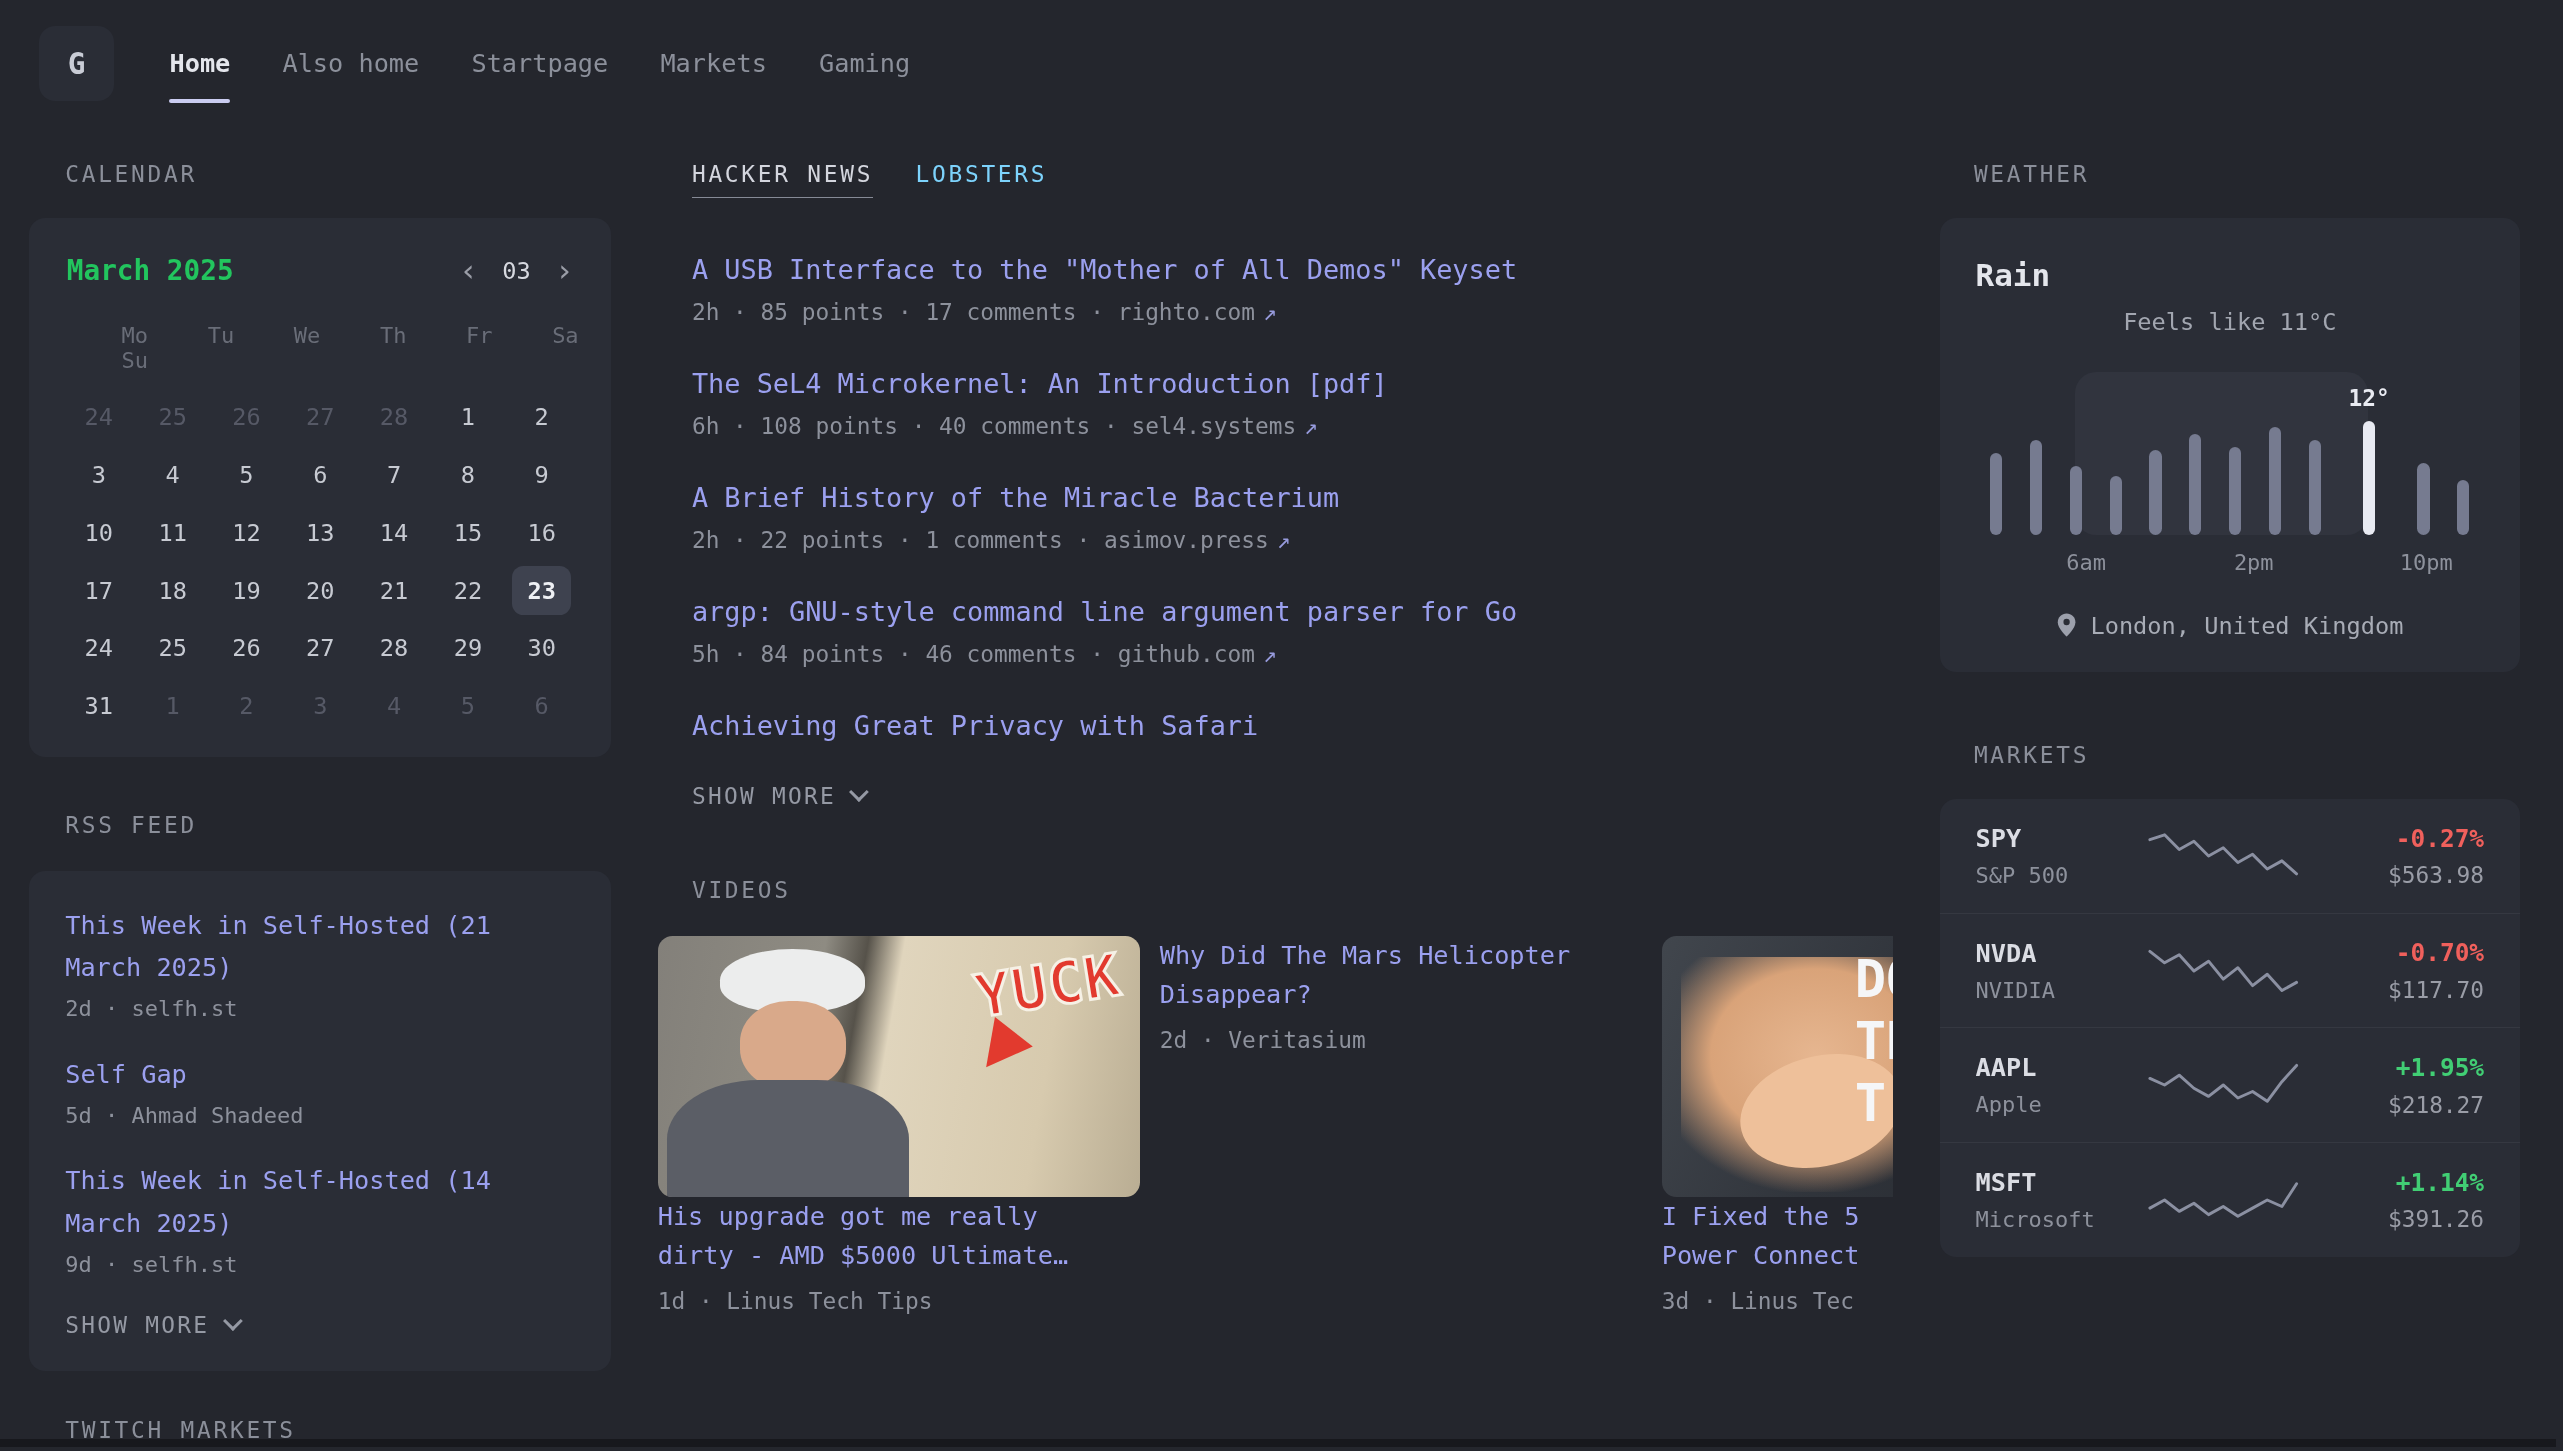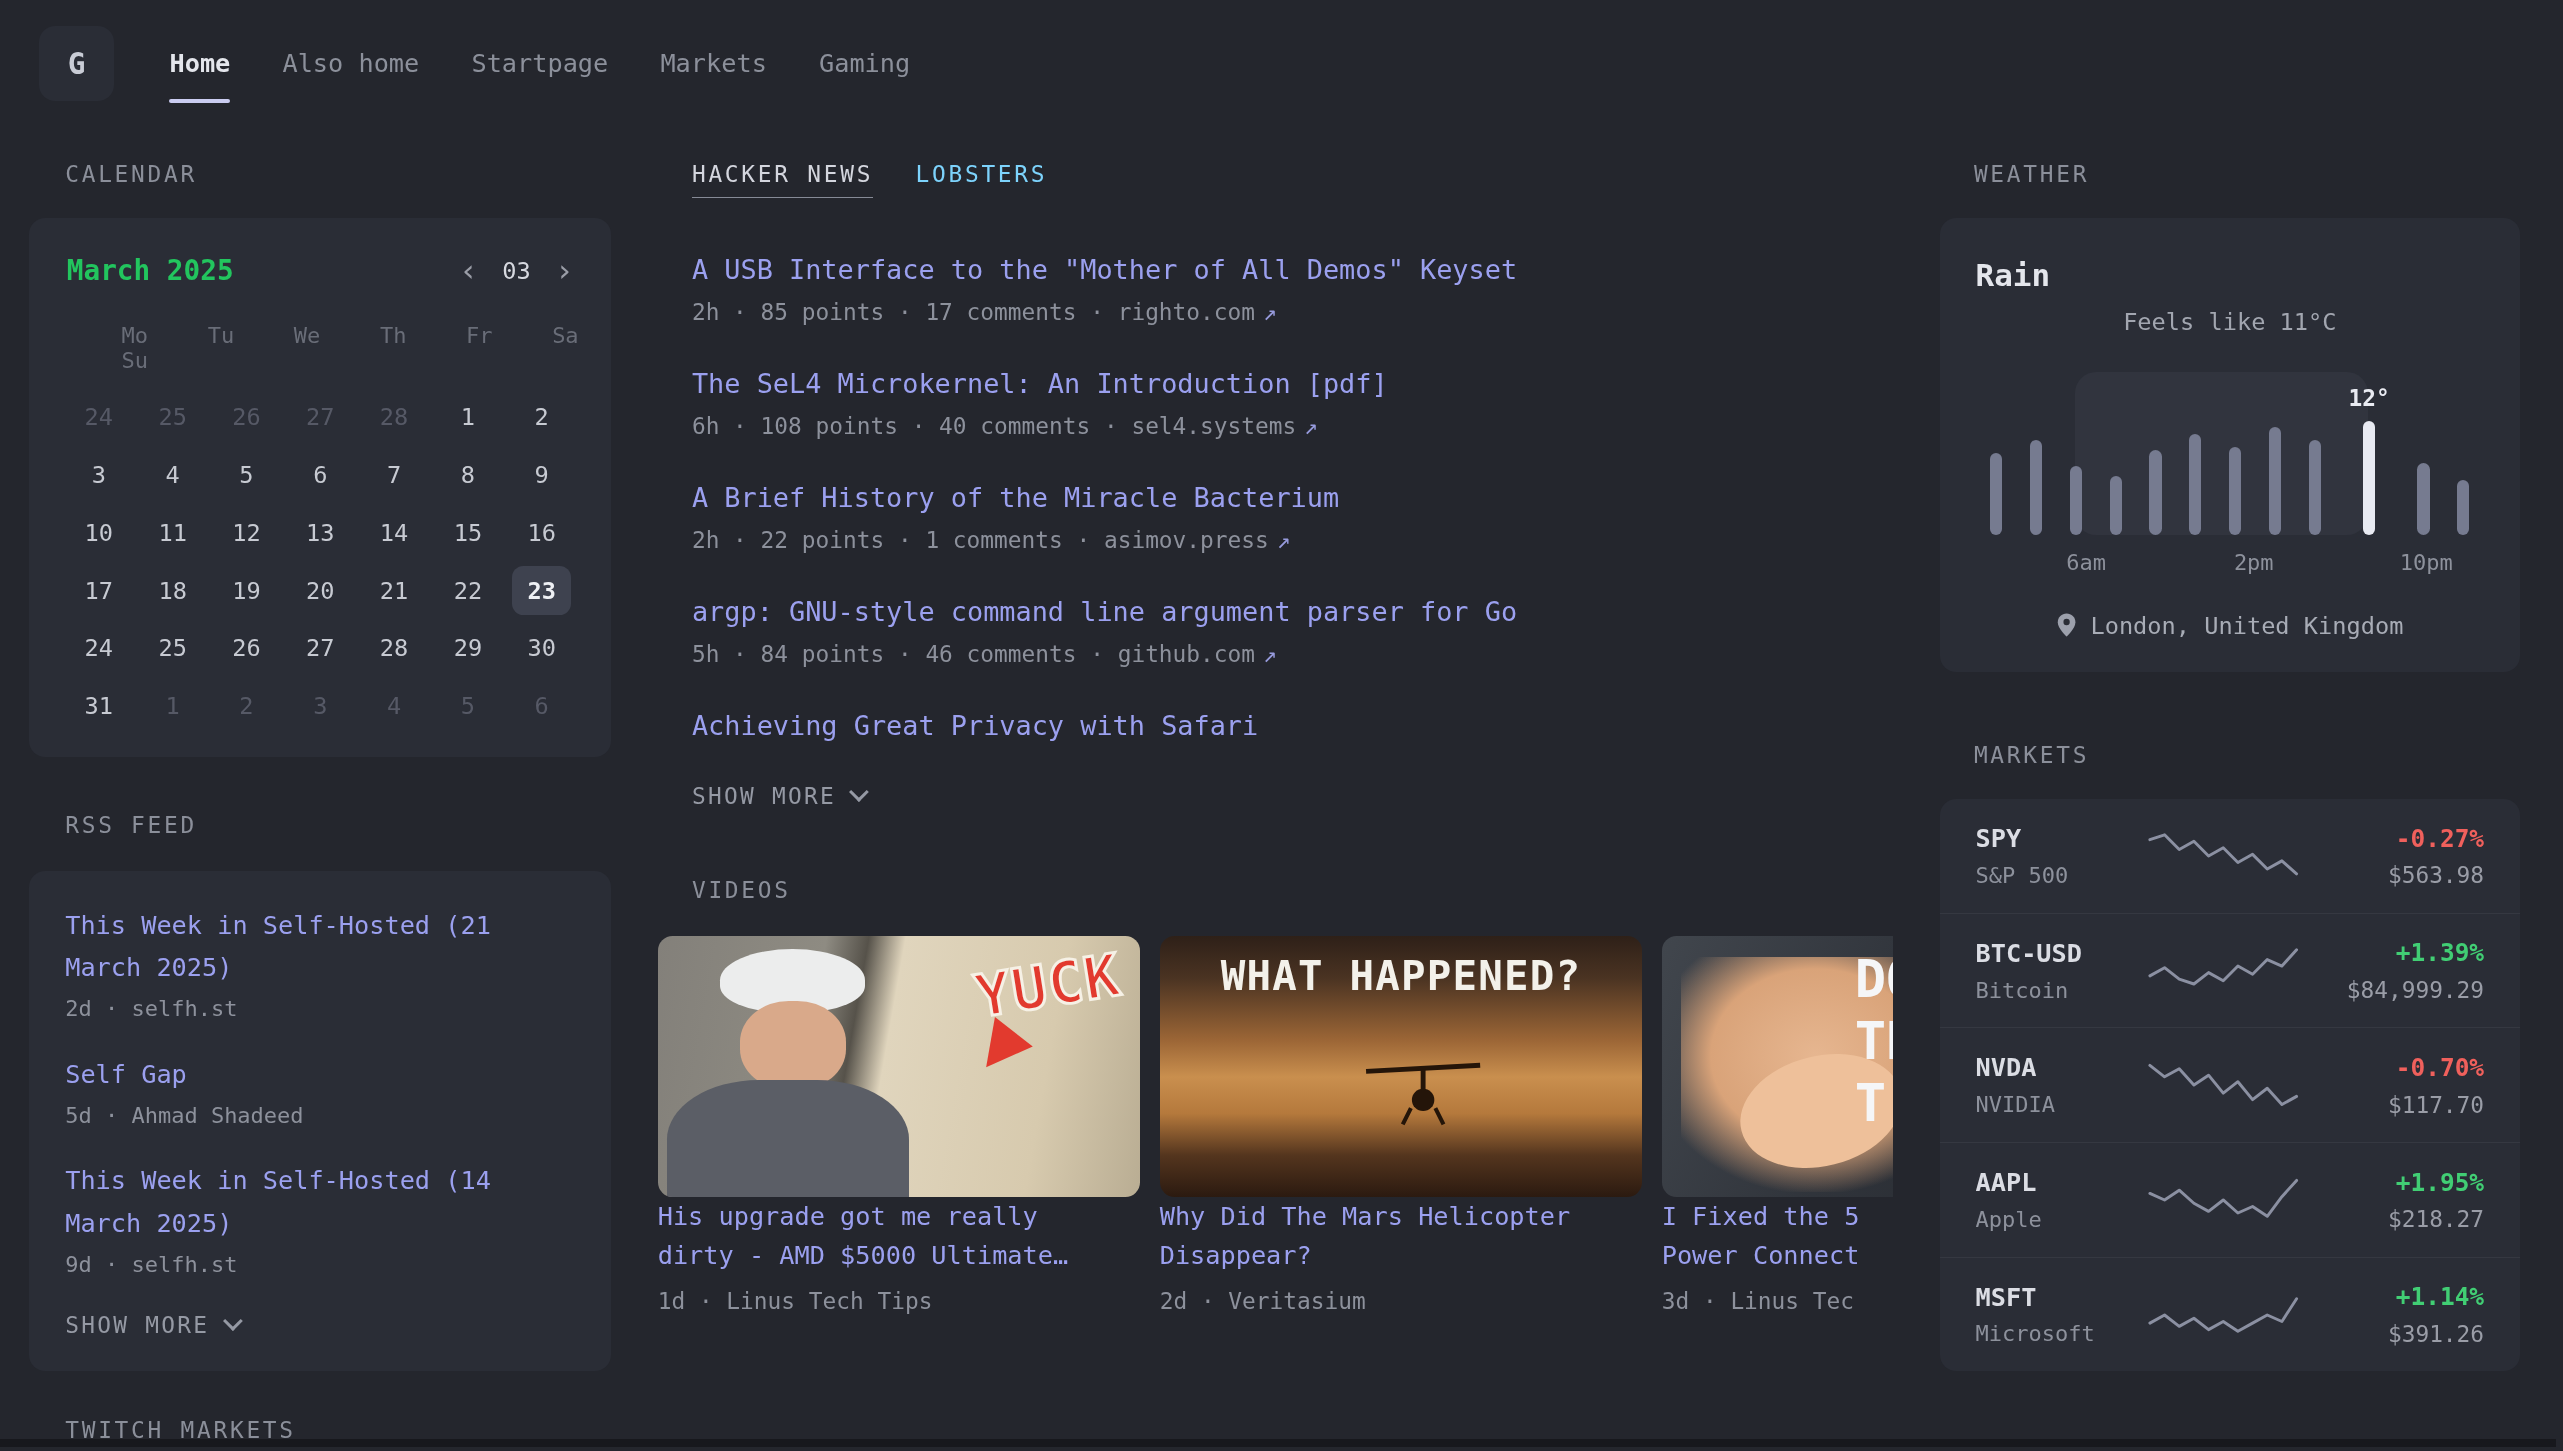--- a/index.html
+++ b/index.html
@@ -310,29 +310,20 @@
           <div class="red-arrow"></div>
         </div>
         <a class="video-title">
           <span class="line">His upgrade got me really</span>
           <span class="line">dirty - AMD $5000 Ultimate…</span>
         </a>
         <div class="video-meta">1d · Linus Tech Tips</div>
       </div>
 
       <div class="video-card">
-        <div class="thumb v2">
-          <span class="thumb-overlay">WHAT HAPPENED?</span>
-          <svg class="heli" viewBox="0 0 60 40">
-            <line x1="2" y1="10" x2="58" y2="7" stroke="#241509" stroke-width="2.4"></line>
-            <line x1="30" y1="9" x2="30" y2="20" stroke="#241509" stroke-width="2.4"></line>
-            <circle cx="30" cy="24" r="5.5" fill="#241509"></circle>
-            <path d="M24 28 L20 36 M36 28 L40 36" stroke="#241509" stroke-width="2"></path>
-          </svg>
-        </div>
         <a class="video-title">
           <span class="line">Why Did The Mars Helicopter</span>
           <span class="line">Disappear?</span>
         </a>
         <div class="video-meta">2d · Veritasium</div>
       </div>
 
       <div class="video-card">
         <div class="thumb v3">
           <div class="face"></div>
@@ -433,35 +424,20 @@
           <span class="m-spark">
             <svg viewBox="0 0 96 38" preserveAspectRatio="none">
               <polyline fill="none" stroke="#8b90a2" stroke-width="1.8" stroke-linecap="round" stroke-linejoin="round" points="3,9 12,6 21,15 30,10 39,19 48,14 57,23 66,18 75,27 84,22 93,30"></polyline>
             </svg>
           </span>
           <span class="m-right">
             <span class="m-change" style="display:block">-0.27%</span>
             <span class="m-price" style="display:block">$563.98</span>
           </span>
         </a>
-        <a class="market-row up">
-          <span class="m-left">
-            <span class="m-symbol" style="display:block">BTC-USD</span>
-            <span class="m-name" style="display:block">Bitcoin</span>
-          </span>
-          <span class="m-spark">
-            <svg viewBox="0 0 96 38" preserveAspectRatio="none">
-              <polyline fill="none" stroke="#8b90a2" stroke-width="1.8" stroke-linecap="round" stroke-linejoin="round" points="3,22 12,17 21,24 30,27 39,20 48,25 57,16 66,21 75,12 84,16 93,6"></polyline>
-            </svg>
-          </span>
-          <span class="m-right">
-            <span class="m-change" style="display:block">+1.39%</span>
-            <span class="m-price" style="display:block">$84,999.29</span>
-          </span>
-        </a>
         <a class="market-row down">
           <span class="m-left">
             <span class="m-symbol" style="display:block">NVDA</span>
             <span class="m-name" style="display:block">NVIDIA</span>
           </span>
           <span class="m-spark">
             <svg viewBox="0 0 96 38" preserveAspectRatio="none">
               <polyline fill="none" stroke="#8b90a2" stroke-width="1.8" stroke-linecap="round" stroke-linejoin="round" points="3,7 12,14 21,9 30,19 39,13 48,24 57,17 66,28 75,21 84,31 93,26"></polyline>
             </svg>
           </span>

